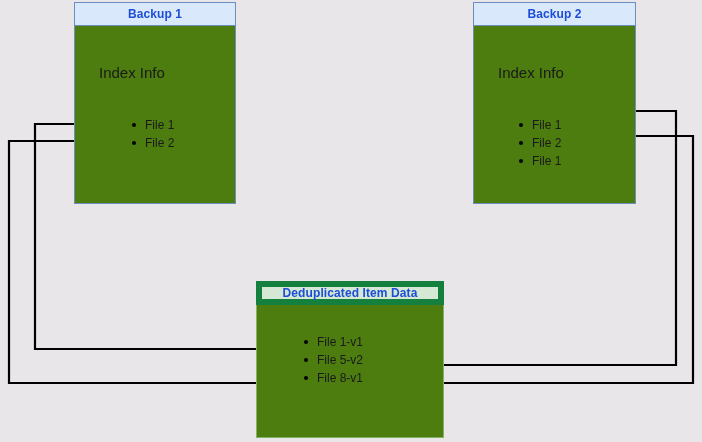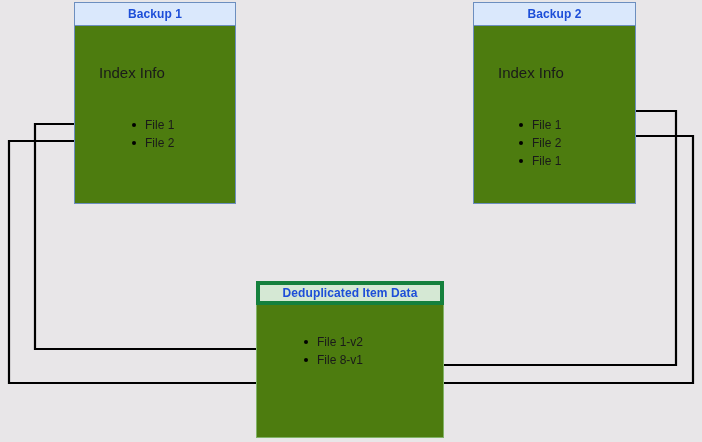--- a/index.html
+++ b/index.html
@@ -24,21 +24,21 @@
   .node-body{
     box-sizing:border-box;
     width:100%;
     background:#4d7c0f;
     position:relative;
   }
 
   .blue .node-header{background:#dae8fc;border:1px solid #6c8ebf;}
   .blue .node-body{border:1px solid #6c8ebf;border-top:none;}
 
-  .green .node-header{background:#d5e8d4;border:4px solid #15803d;}
+  .green .node-header{background:#d5e8d4;border:6px solid #15803d;}
   .green .node-body{border:1px solid #82b366;border-top:none;}
 
   .subtitle{
     position:absolute;
     font-size:15px;color:#1a1a1a;
     white-space:nowrap;
   }
   .file-list{
     position:absolute;
     margin:0;padding:0;
@@ -119,19 +119,20 @@
         <li>File 2</li>
         <li>File 1</li>
       </ul>
     </div>
   </div>
 
   <div class="node green" id="dedup">
     <div class="node-header">Deduplicated Item Data</div>
     <div class="node-body">
       <ul class="file-list">
-        <li>File 1-v2</li>
+        <li>File 1-v1</li>
+        <li>File 5-v2</li>
         <li>File 8-v1</li>
       </ul>
     </div>
   </div>
 
 </div>
 
 </body></html>

